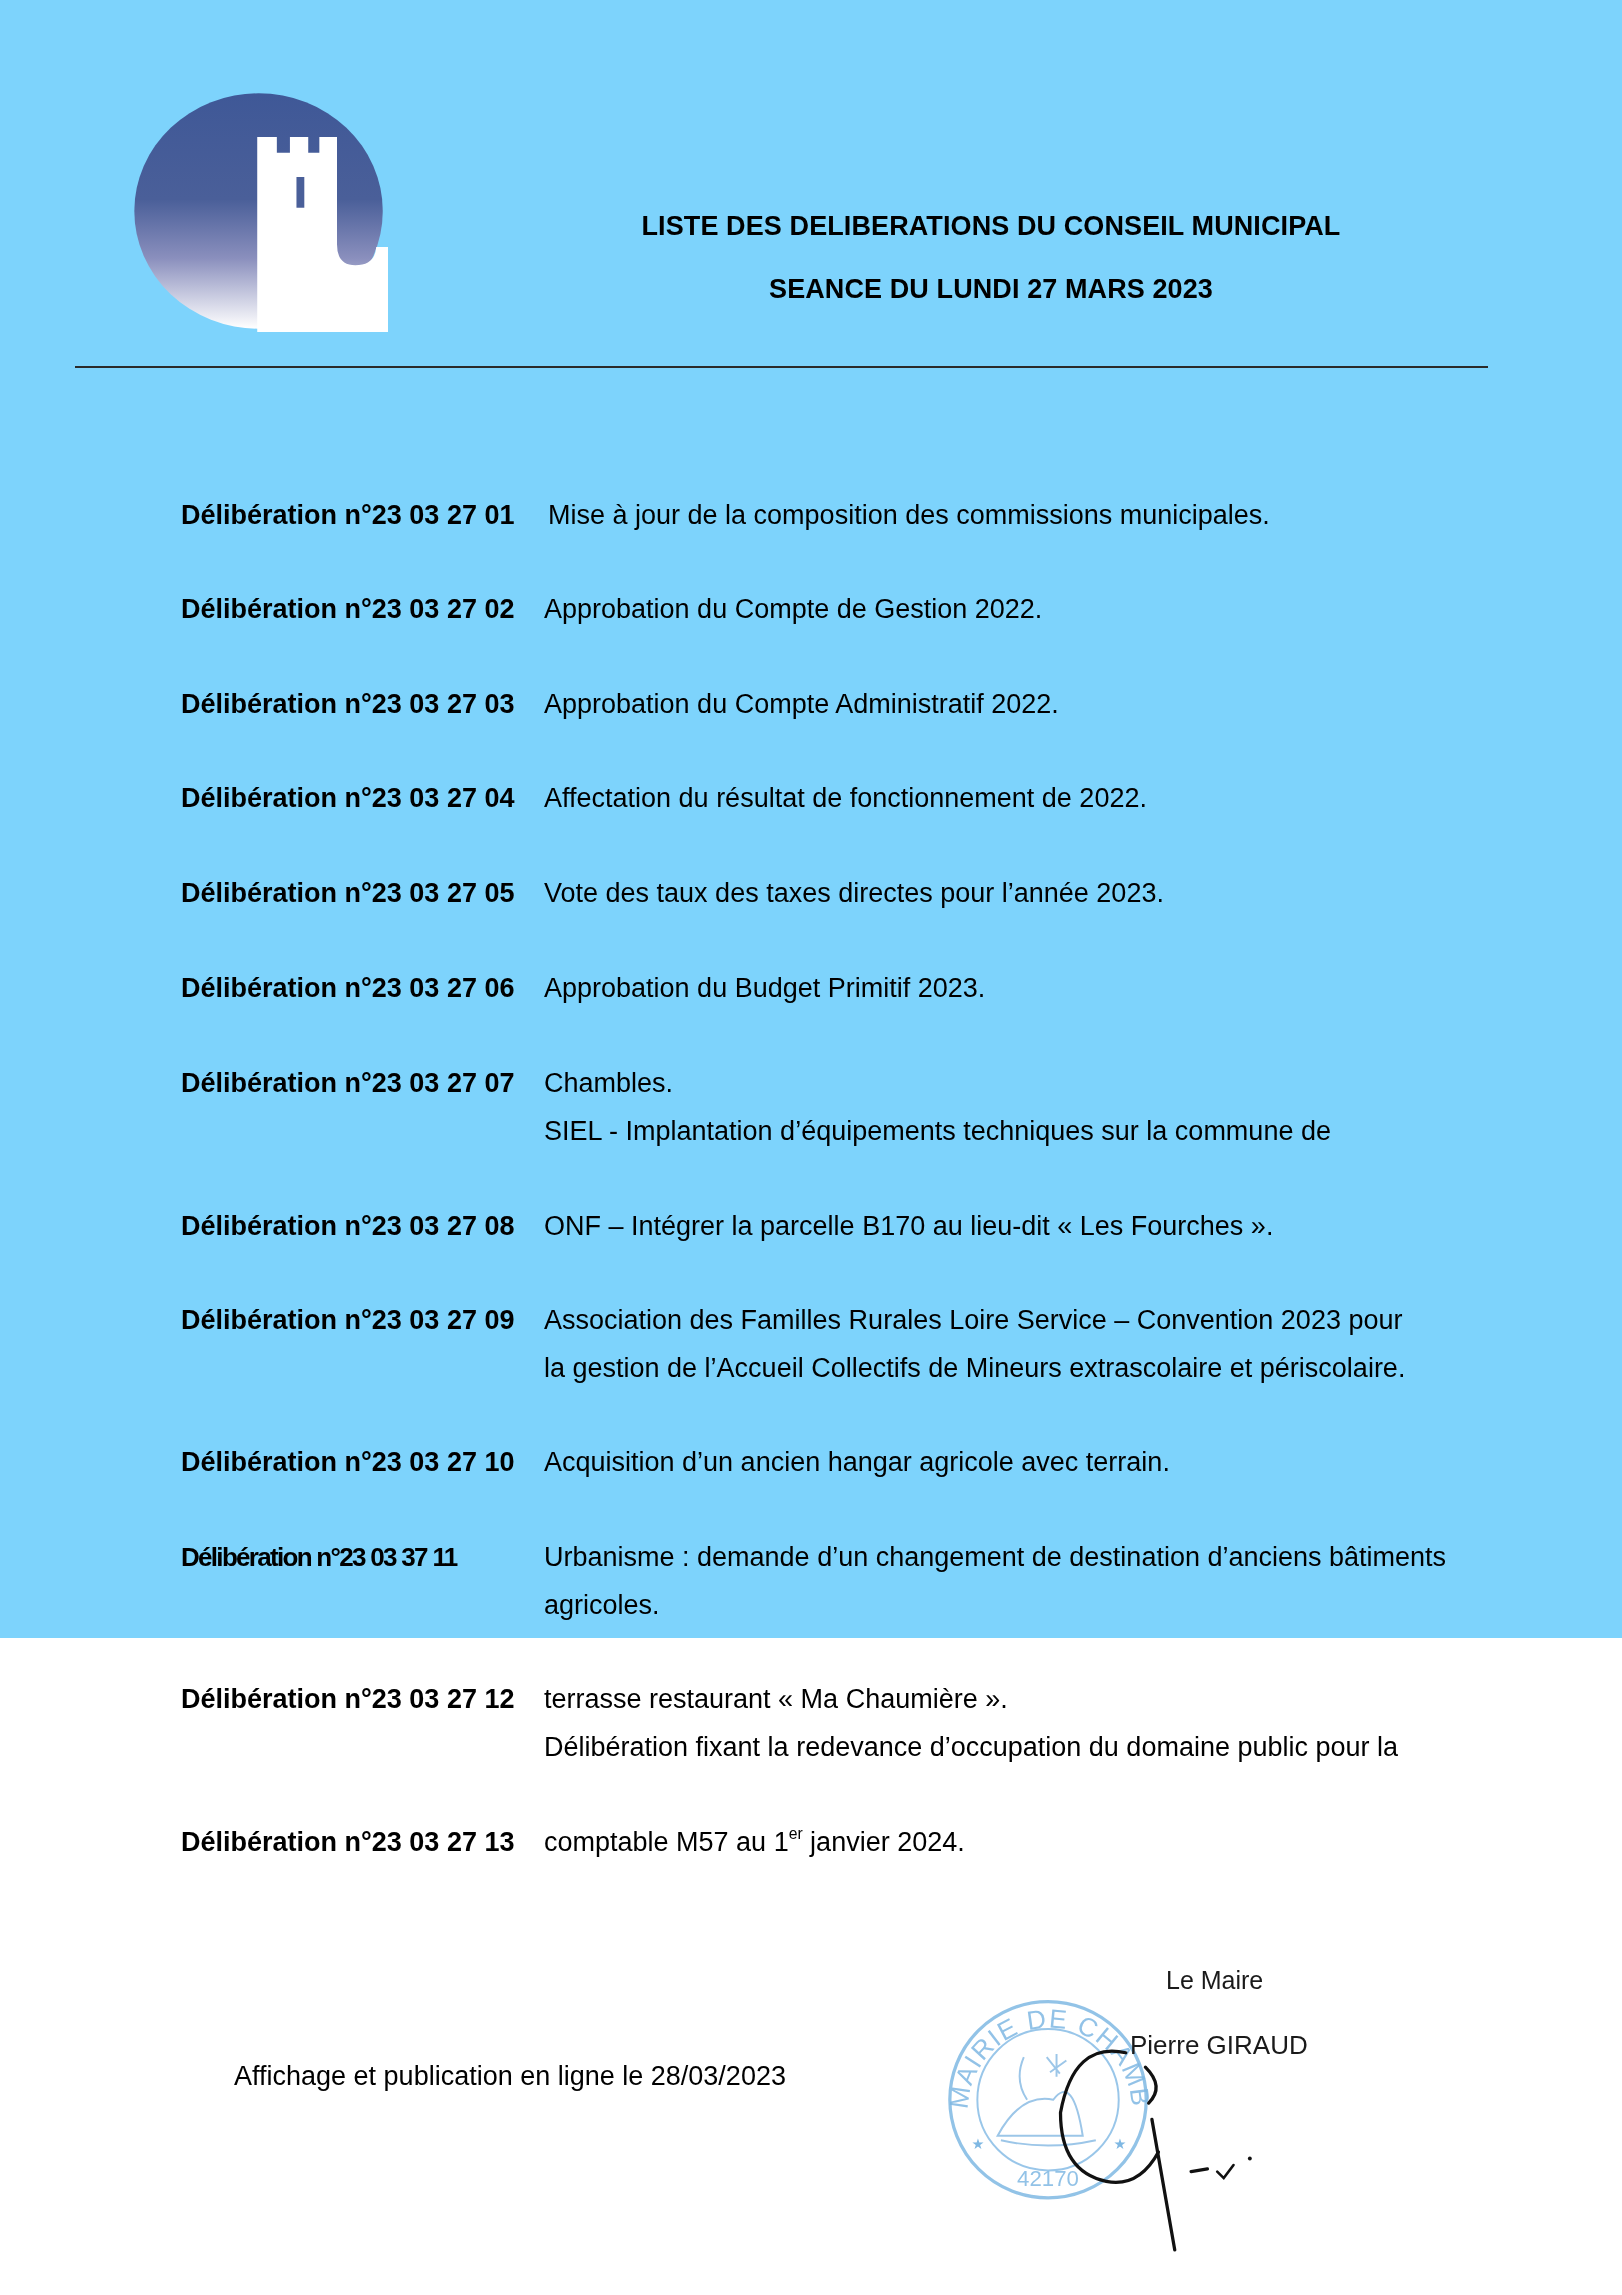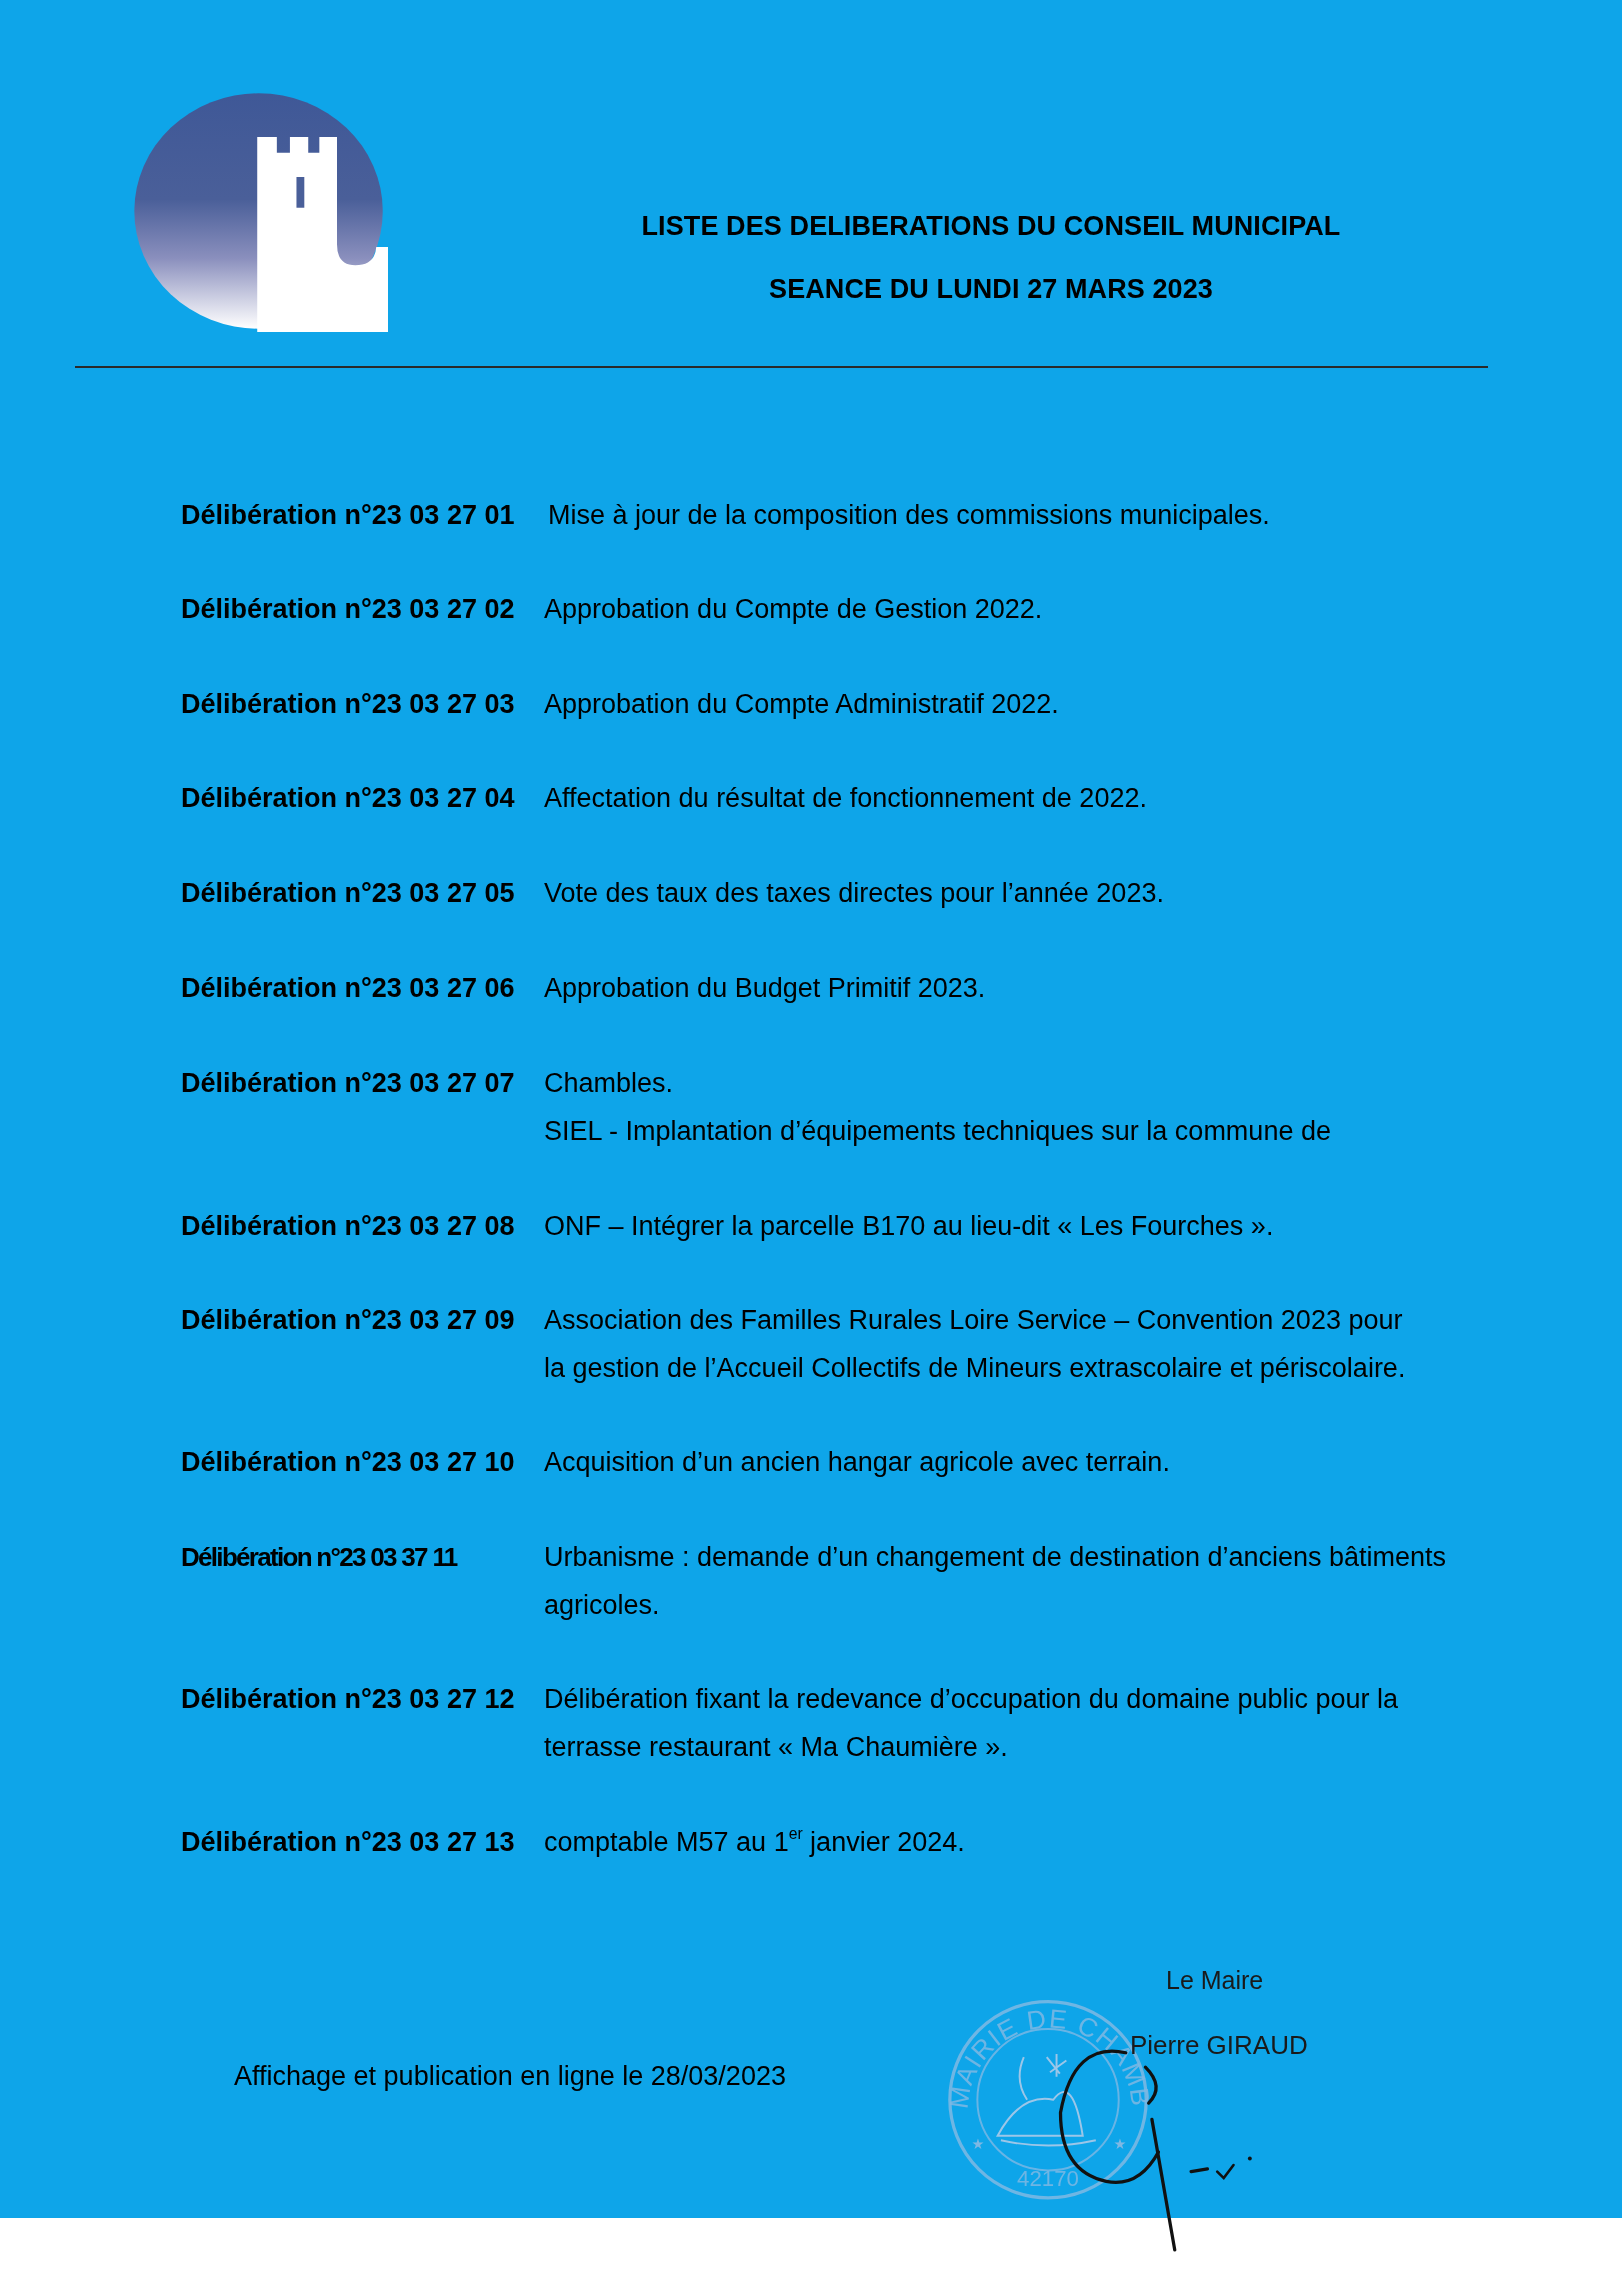--- a/index.html
+++ b/index.html
@@ -1,18 +1,18 @@
 <!DOCTYPE html>
 <html style="font-size:10.5px"><head>
 <meta charset="utf-8">
 <style>
   html, body { margin: 0; padding: 0; background: #ffffff; }
   body { width: 1622px; height: 2295px; position: relative; overflow: hidden;
          font-family: "Liberation Sans", sans-serif; color: #000; }
-  .page { position: absolute; left: 0; top: 0; width: 1622px; height: 2218px; background: #0ea5e9; }
+  .page { position: absolute; left: 0; top: 0; width: 1622px; height: 1638px; background: #7dd3fc; }
 
   .logo { position: absolute; left: 133px; top: 90px; width: 255px; height: 242px; }
 
   .title { position: absolute; left: 0; width: 1982px; text-align: center;
            font-weight: bold; font-size: 27px; letter-spacing: 0.1px; white-space: nowrap; }
   .title.l1 { top: 211px; }
   .title.l2 { top: 274px; }
 
   .rule { position: absolute; left: 75px; width: 1413px; top: 366px; height: 2px; background: #2a2a2a; }
 
@@ -136,22 +136,22 @@
     <span class="label condensed">Délibération n°23 03 37 11</span>
     <span class="desc">
       <span class="line">Urbanisme : demande d’un changement de destination d’anciens bâtiments</span>
       <span class="line">agricoles.</span>
     </span>
   </div>
 
   <div class="row" style="top:1683px">
     <span class="label">Délibération n°23 03 27 12</span>
     <span class="desc">
+      <span class="line">terrasse restaurant « Ma Chaumière ».</span>
       <span class="line">Délibération fixant la redevance d’occupation du domaine public pour la</span>
-      <span class="line">terrasse restaurant « Ma Chaumière ».</span>
     </span>
   </div>
 
   <div class="row" style="top:1826px">
     <span class="label">Délibération n°23 03 27 13</span>
     <span class="desc">
       <span class="line"><span>comptable M57 au 1</span><sup>er</sup><span> janvier 2024.</span></span>
     </span>
   </div>
 

